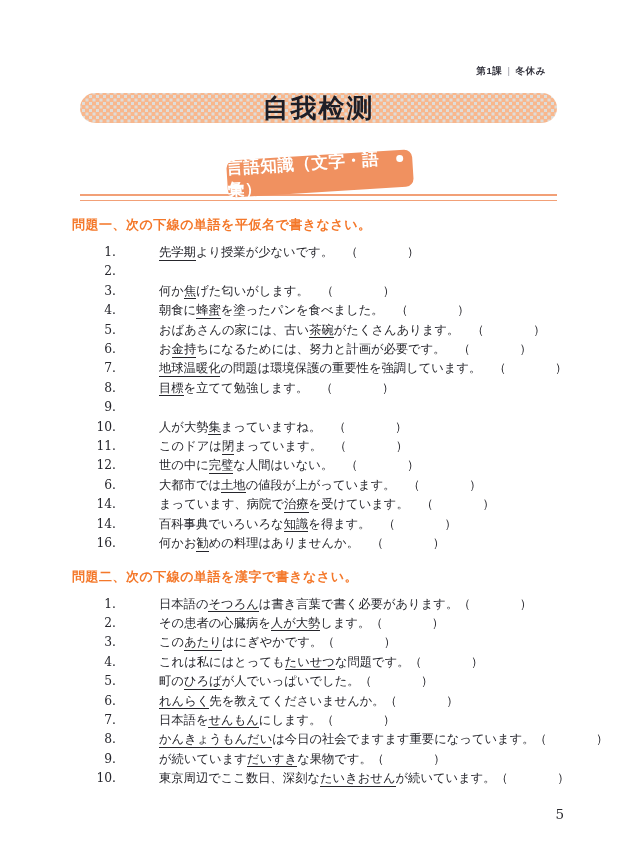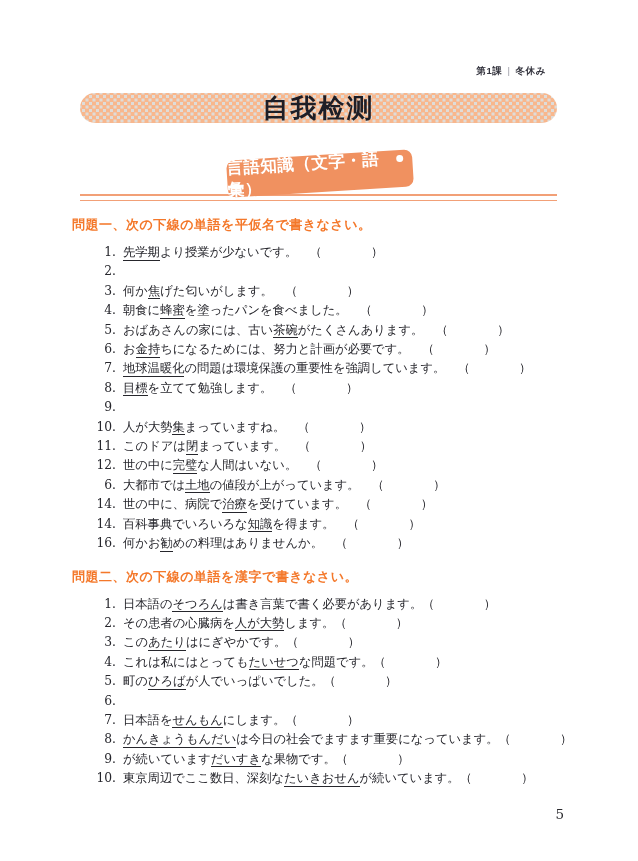--- a/index.html
+++ b/index.html
@@ -59,21 +59,21 @@
   
   .sections{position:absolute;left:72px;top:216px;width:510px;}
   .qheading{
     color:var(--accent-orange);font-weight:bold;font-size:13px;
     line-height:18px;letter-spacing:0.5px;margin-bottom:9px;
   }
   .qsection{margin-bottom:14px;}
   .qlist{font-family:"DejaVu Serif", serif;color:var(--text-dark);font-size:12.3px;}
   .qitem{display:flex;line-height:19.4px;}
   .qnum{flex:none;width:44px;text-align:right;margin-right:7px;}
-  .qtext{white-space:nowrap;}
+  .qtext{white-space:nowrap;margin-left:36px;}
   .u{border-bottom:1px solid var(--text-dark);padding-bottom:0.5px;}
   
   .page-number{
     position:absolute;top:806px;right:74px;
     font-size:13.5px;color:#2A2A2E;font-family:"DejaVu Serif", serif;
   }
 </style>
 </head>
 <body>
 
@@ -144,21 +144,21 @@
           <div class="qitem">
             <span class="qnum">12.</span>
             <span class="qtext"><span class="">世の中に</span><span class="u">完璧</span><span class="">な人間はいない。</span><span>　（　　　　）</span></span>
           </div>
           <div class="qitem">
             <span class="qnum">6.</span>
             <span class="qtext"><span class="">大都市では</span><span class="u">土地</span><span class="">の値段が上がっています。</span><span>　（　　　　）</span></span>
           </div>
           <div class="qitem">
             <span class="qnum">14.</span>
-            <span class="qtext"><span class="">世の中に、病院で</span><span class="u">治療</span><span class="">を受けています。</span><span>　（　　　　）</span></span>
+            <span class="qtext"><span class="">まっています、病院で</span><span class="u">治療</span><span class="">を受けています。</span><span>　（　　　　）</span></span>
           </div>
           <div class="qitem">
             <span class="qnum">14.</span>
             <span class="qtext"><span class="">百科事典でいろいろな</span><span class="u">知識</span><span class="">を得ます。</span><span>　（　　　　）</span></span>
           </div>
           <div class="qitem">
             <span class="qnum">16.</span>
             <span class="qtext"><span class="">何かお</span><span class="u">勧</span><span class="">めの料理はありませんか。</span><span>　（　　　　）</span></span>
           </div>
         </div>
@@ -181,20 +181,21 @@
           <div class="qitem">
             <span class="qnum">4.</span>
             <span class="qtext"><span class="">これは私にはとっても</span><span class="u">たいせつ</span><span class="">な問題です。</span><span>（　　　　）</span></span>
           </div>
           <div class="qitem">
             <span class="qnum">5.</span>
             <span class="qtext"><span class="">町の</span><span class="u">ひろば</span><span class="">が人でいっぱいでした。</span><span>（　　　　）</span></span>
           </div>
           <div class="qitem">
             <span class="qnum">6.</span>
+            <span class="qtext"><span class="u">れんらく</span><span class="">先を教えてくださいませんか。</span><span>（　　　　）</span></span>
           </div>
           <div class="qitem">
             <span class="qnum">7.</span>
             <span class="qtext"><span class="">日本語を</span><span class="u">せんもん</span><span class="">にします。</span><span>（　　　　）</span></span>
           </div>
           <div class="qitem">
             <span class="qnum">8.</span>
             <span class="qtext"><span class="u">かんきょうもんだい</span><span class="">は今日の社会でますます重要になっています。</span><span>（　　　　）</span></span>
           </div>
           <div class="qitem">

